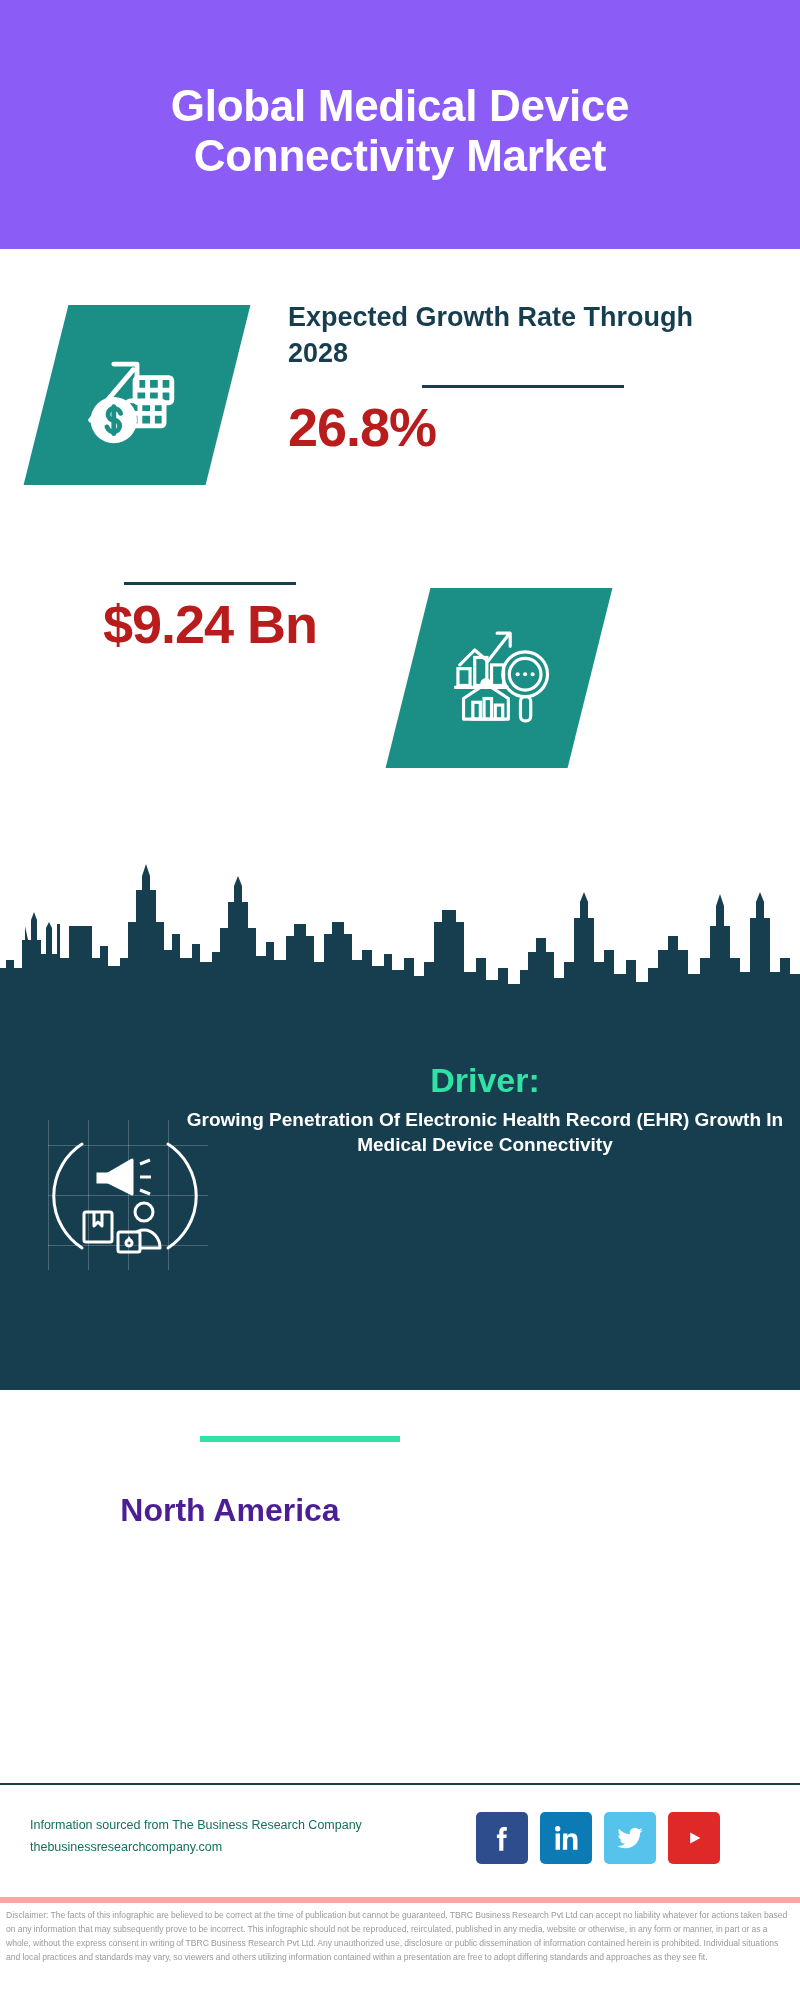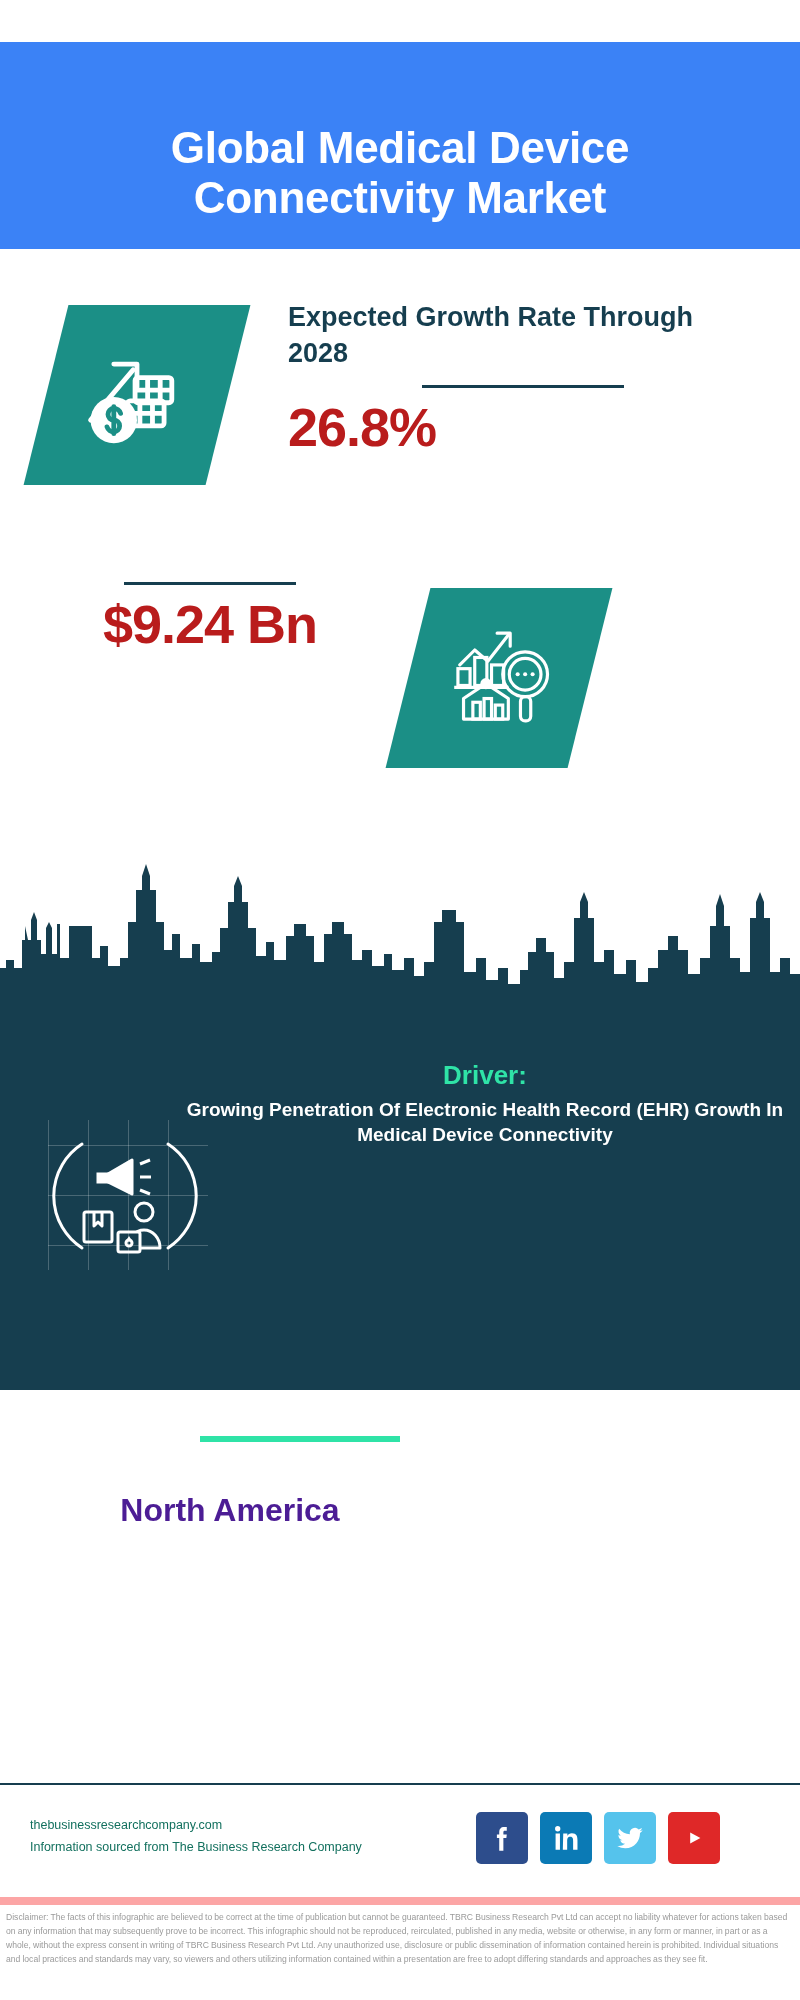--- a/index.html
+++ b/index.html
@@ -8,22 +8,22 @@
     font-family: "Liberation Sans", sans-serif;
     background:#ffffff;
     position:relative;
     overflow:hidden;
   }
   .page { width:800px; height:2000px; position:relative; background:#fff; }
 
   
   .header {
     position:absolute; left:0; top:0; width:800px; height:249px;
-    background:#3b82f6;
-    display:flex; align-items:center; justify-content:center;margin-top:42px;
+    background:#8b5cf6;
+    display:flex; align-items:center; justify-content:center;
   }
   .header-title {
     color:#ffffff;
     font-size:44px;
     font-weight:bold;
     line-height:1.13;
     text-align:center;
     letter-spacing:-0.3px;
     width:660px;
     padding-top:12px;
@@ -75,21 +75,21 @@
   .skyline-wrap { position:absolute; left:0; top:862px; width:800px; height:528px; }
   .skyline-svg { display:block; width:800px; height:528px; }
 
   .icon-grid-box {
     position:absolute; width:160px; height:150px;
   }
   .grid-lines { position:absolute; inset:0; }
   .grid-lines span { position:absolute; background:rgba(255,255,255,0.22); }
 
   .driver-block { position:absolute; left:185px; top:1060px; width:600px; text-align:center; }
-  .driver-heading { color:#2fe3a7; font-size:26px; font-weight:bold; line-height:1.2; }
+  .driver-heading { color:#2fe3a7; font-size:34px; font-weight:bold; line-height:1.2; }
   .driver-text { color:#ffffff; font-size:19px; font-weight:bold; line-height:1.33; margin-top:6px; }
 
   .mid-divider { position:absolute; left:200px; top:1436px; width:200px; height:6px; background:#2fe3a7; }
 
   .region-block { position:absolute; left:60px; top:1490px; width:340px; text-align:center; }
   .region-name { color:#4c1d95; font-size:32px; font-weight:bold; line-height:1.25; }
   .region-sub { color:#ffffff; font-size:28px; line-height:1.3; margin-top:2px; font-weight:normal; }
 
   .map-box { position:absolute; left:425px; top:1500px; width:185px; height:165px; }
 
@@ -109,21 +109,21 @@
   }
   .soc svg { display:block; }
   .fb { background:#2d4d8c; }
   .li { background:#0b7ab5; }
   .tw { background:#55c3ec; }
   .yt { background:#df2828; }
 
   .disclaimer {
     position:absolute; left:0; top:1897px; width:800px; height:103px;
     background:#ffffff;
-    border-top:8px solid #fca5a5;
+    border-top:6px solid #fca5a5;
     padding:6px 6px 0 6px;
   }
   .disclaimer p {
     color:#9a9a9a;
     font-size:8.6px;
     line-height:1.62;
     text-align:left;
     word-spacing:-0.3px;
   }
 </style>
@@ -263,22 +263,22 @@
                L86 124 L84 136 L78 148 L70 156 L62 150 L60 138 L54 128 L48 118 L44 106 L38 96
                L30 90 L22 84 L14 74 L8 64 L14 56 L22 58 L30 54 L24 48 Z"></path>
       <path d="M150 26 L160 22 L168 28 L162 36 L152 34 Z"></path>
       <path d="M168 44 L176 42 L178 50 L170 54 Z"></path>
       <path d="M118 132 L126 130 L128 138 L120 142 Z"></path>
     </svg>
   </div>
 
   <div class="footer">
     <div class="footer-text">
+      <div class="footer-line">Information sourced from The Business Research Company</div>
       <div class="footer-line">thebusinessresearchcompany.com</div>
-      <div class="footer-line">Information sourced from The Business Research Company</div>
     </div>
     <div class="socials">
       <div class="soc fb">
         <svg width="34" height="34" viewBox="0 0 32 32">
             <path fill="#ffffff" d="M20.5 9.2h-2.1c-0.6 0-1.1 0.6-1.1 1.3v2.2h3.2l-0.4 3.4h-2.8V28h-3.9V16.1h-2.2v-3.4h2.2v-2.6c0-2.4 1.7-4.4 4-4.4h3.1z"></path>
           </svg>
       </div>
       <div class="soc li">
         <svg width="34" height="34" viewBox="0 0 32 32">
             <path fill="#ffffff" d="M6.2 11.8h4.1V27H6.2zM8.2 4.8a2.5 2.5 0 1 1 0 5 2.5 2.5 0 0 1 0-5zM13.4 11.8h3.9v2.1h0.1c0.6-1.1 2-2.3 4.2-2.3 4.4 0 5.2 2.8 5.2 6.5V27h-4.1v-7.9c0-1.9 0-4.3-2.6-4.3-2.6 0-3 2-3 4.1V27h-4.1z"></path>

